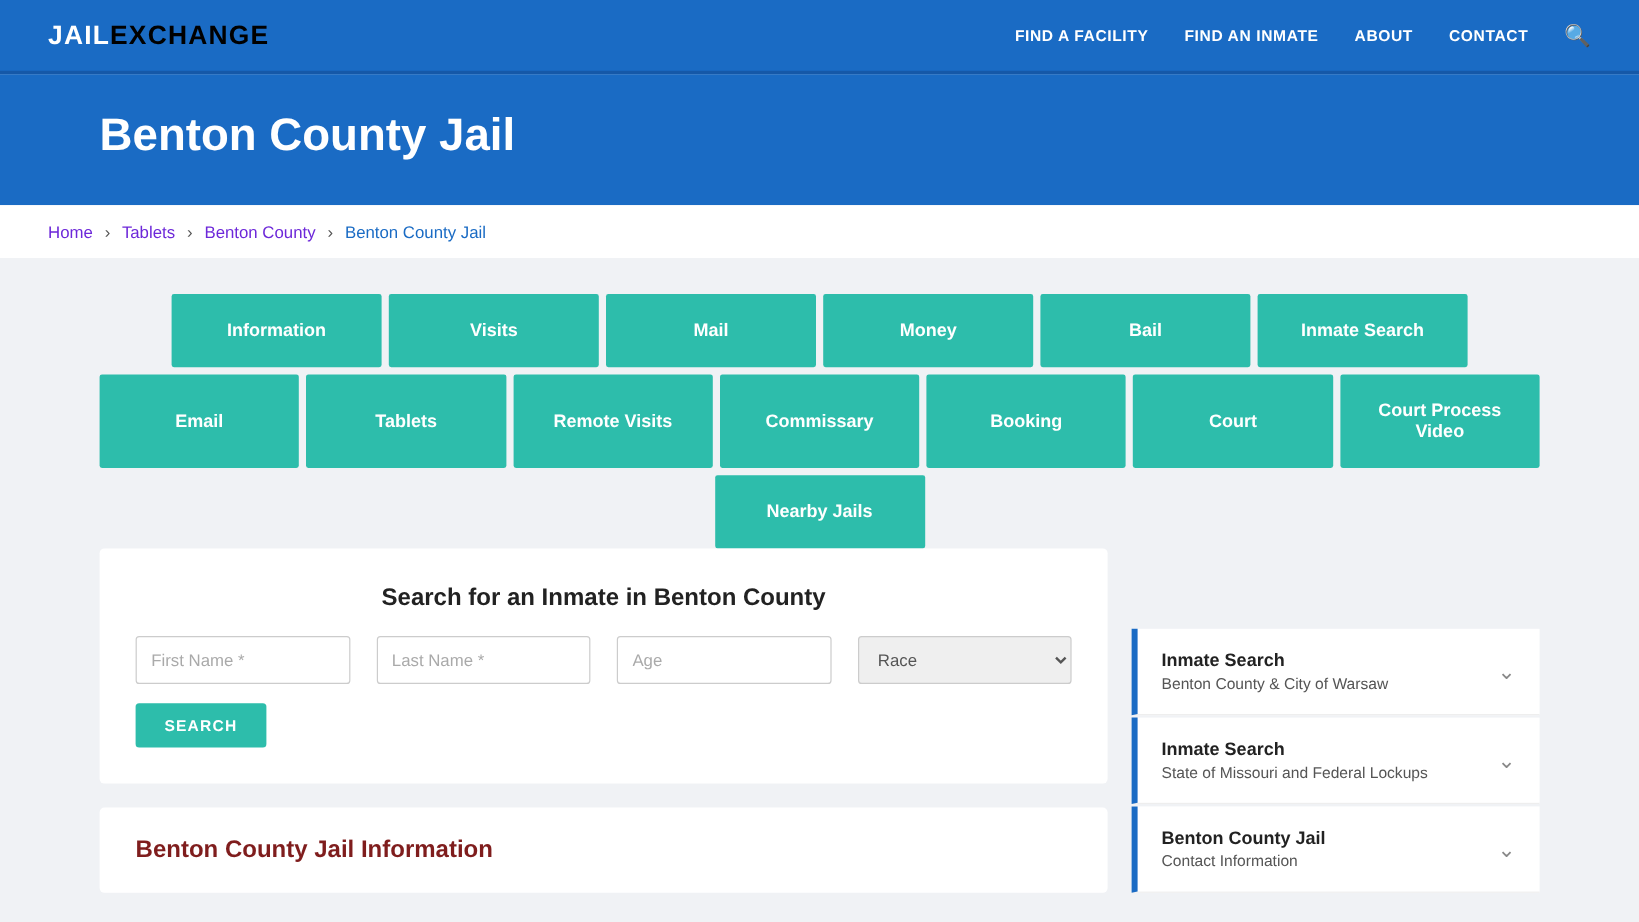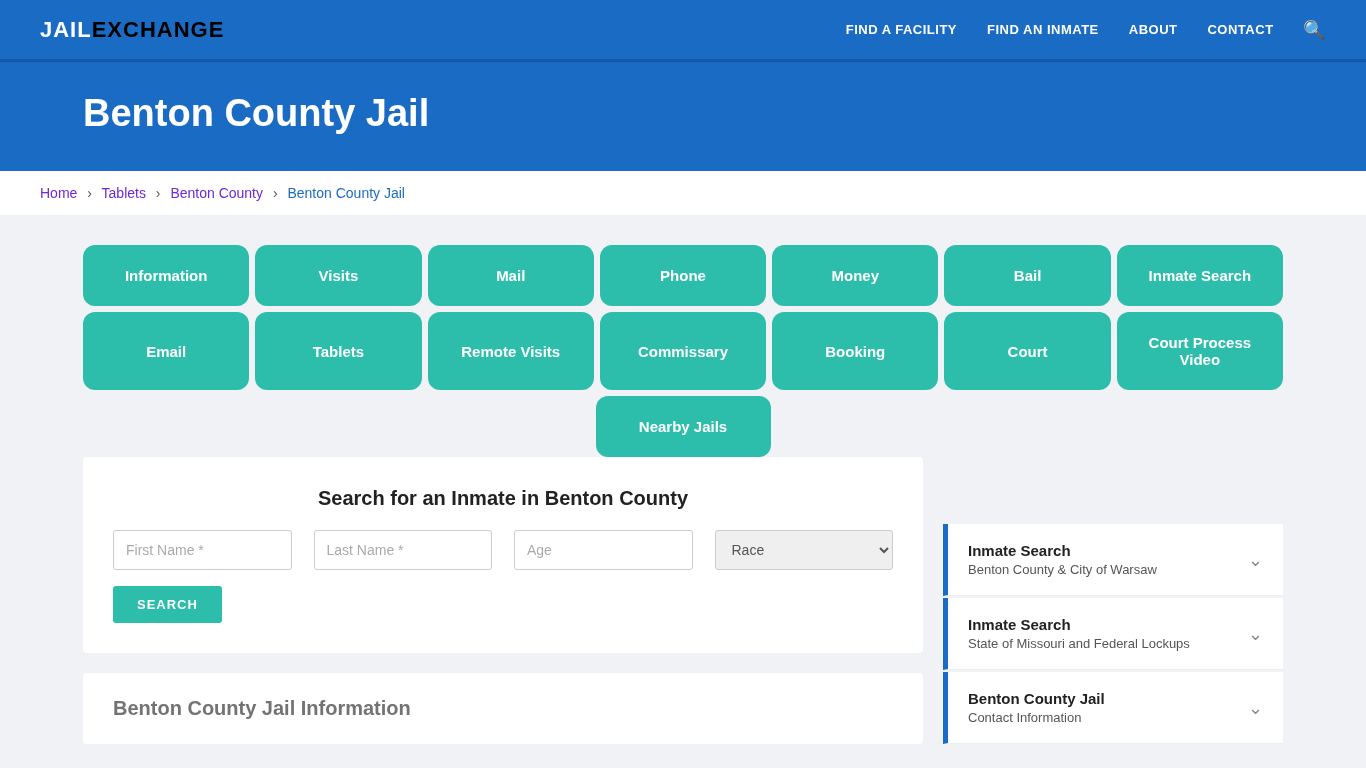--- a/index.html
+++ b/index.html
@@ -91,21 +91,21 @@
       padding: 30px 40px 40px;
     }
     .grid-btn {
       background: #2dbdab;
       color: #fff;
       border: none;
       padding: 22px 10px;
       font-size: 15px;
       font-weight: 600;
       cursor: pointer;
-      border-radius: 12px;
+      border-radius: 2px;
       min-width: 145px;
       flex: 1 1 140px;
       max-width: 175px;
       text-align: center;
       transition: background 0.2s;
     }
 
     
     .lower-section {
       display: flex;
@@ -160,21 +160,21 @@
     
     .info-section {
       background: #fff;
       border-radius: 4px;
       padding: 24px 30px;
       margin-top: 20px;
     }
     .info-section h2 {
       font-size: 20px;
       font-weight: 700;
-      color: #737373;
+      color: #7f1d1d;
     }
 
     
     .sidebar {
       width: 340px;
       flex-shrink: 0;
       display: flex;
       flex-direction: column;
       gap: 2px;
     }
@@ -256,21 +256,20 @@
   <a href="#" class="current">Benton County Jail</a>
 </div>
 
 <div class="content-area">
   <div class="main-container">
 
     <div class="first-row-btns">
       <button class="grid-btn">Information</button>
       <button class="grid-btn">Visits</button>
       <button class="grid-btn">Mail</button>
-      <button class="grid-btn">Phone</button>
       <button class="grid-btn">Money</button>
       <button class="grid-btn">Bail</button>
       <button class="grid-btn">Inmate Search</button>
     </div>
 
     <div class="second-row-btns">
       <button class="grid-btn">Email</button>
       <button class="grid-btn">Tablets</button>
       <button class="grid-btn">Remote Visits</button>
       <button class="grid-btn">Commissary</button>

